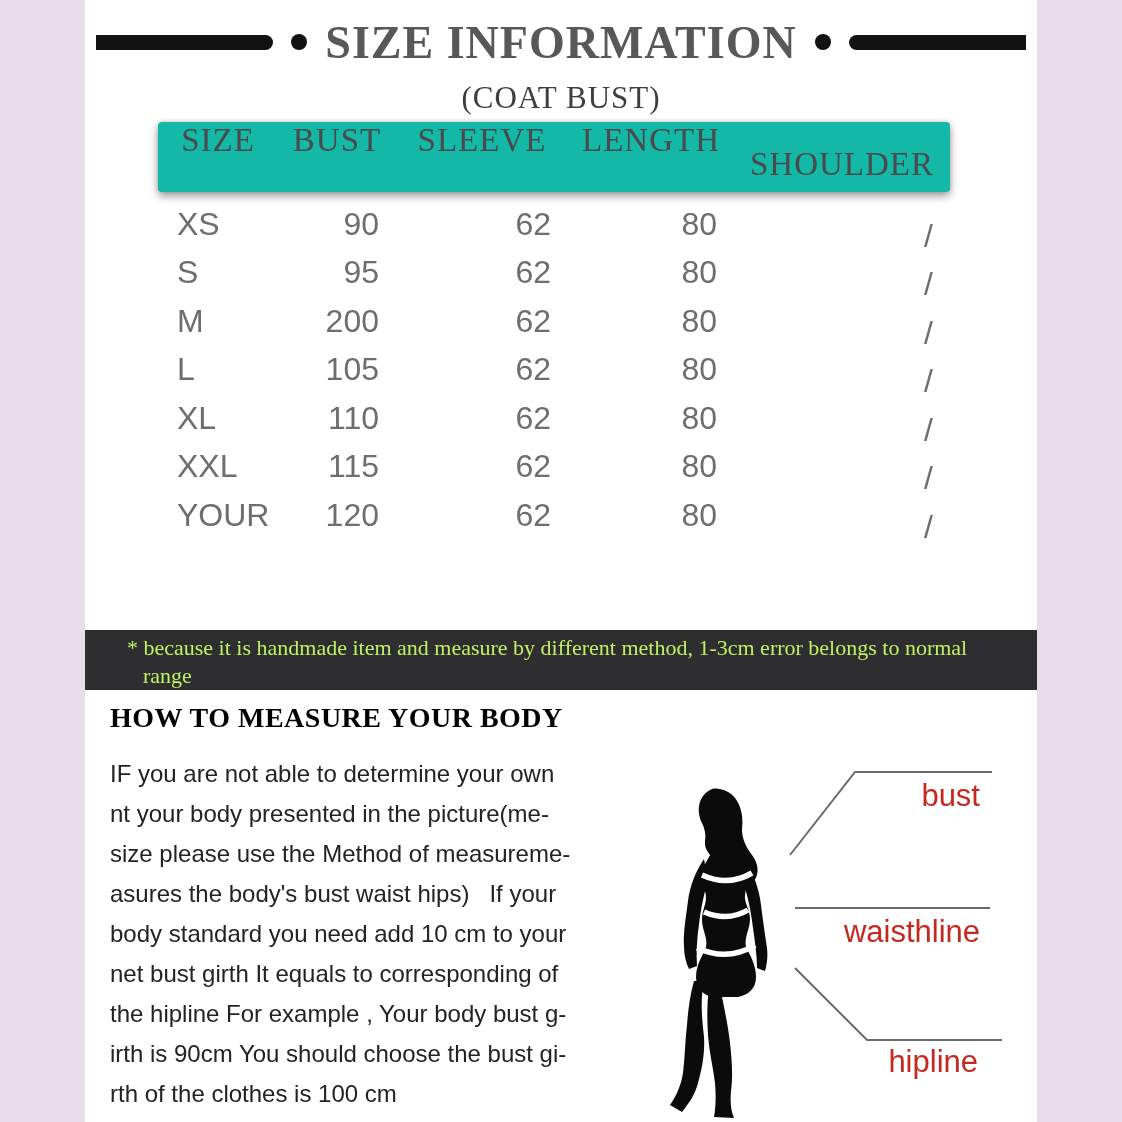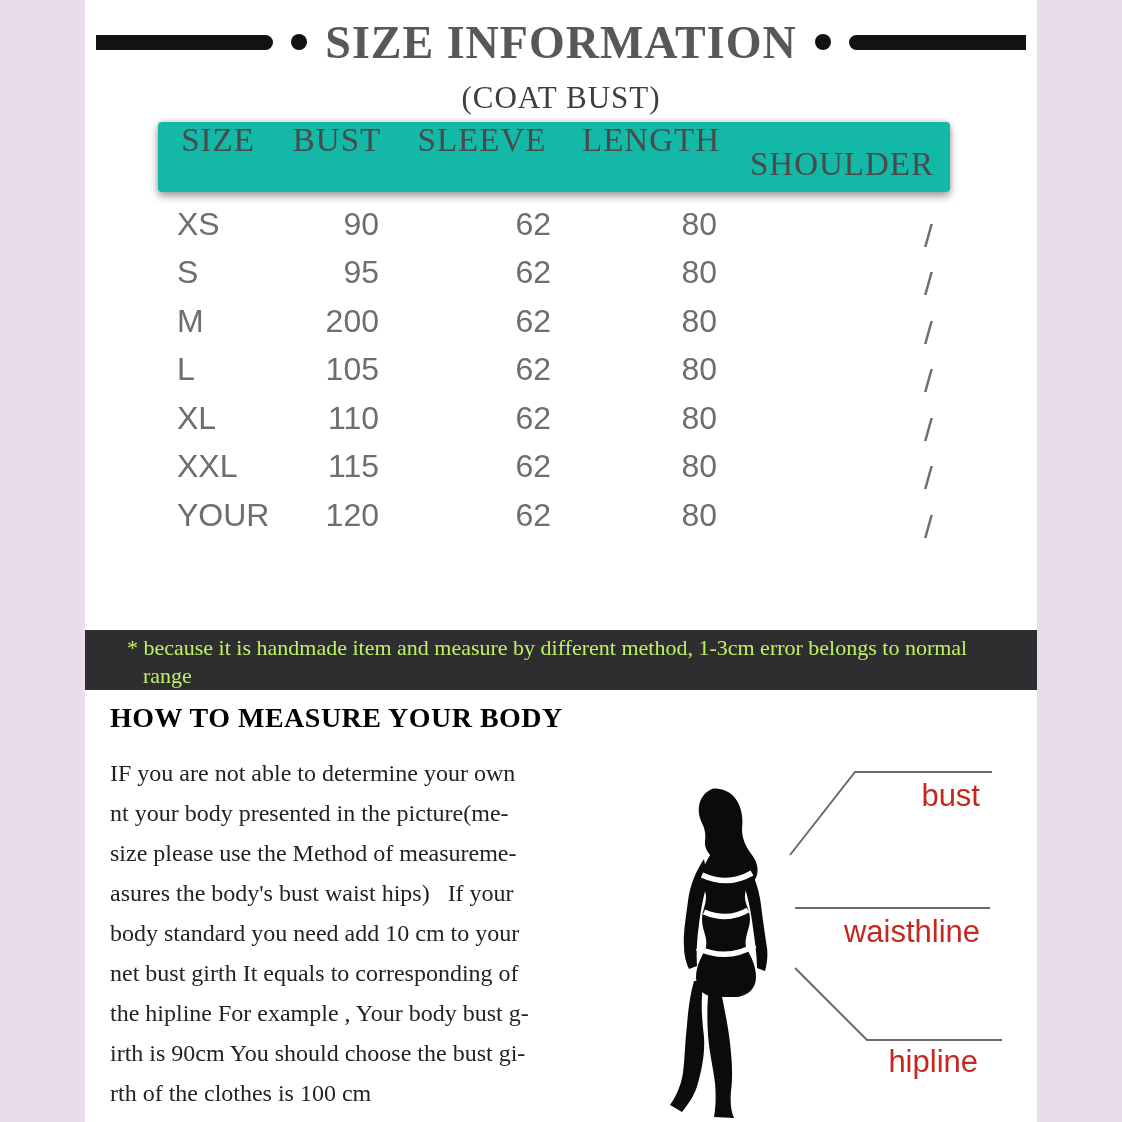--- a/index.html
+++ b/index.html
@@ -64,21 +64,21 @@
   }
 
   
   .measure-heading {
     position:absolute; left:25px; top:702px;
     font-family:"Liberation Serif", serif; font-weight:bold;
     font-size:28px; letter-spacing:0.5px; color:#000000; white-space:nowrap;
   }
   .paragraph { position:absolute; left:25px; top:760px; }
   .paragraph .pline {
-    font-family:Liberation Serif, serif; font-size:24px; height:40px;
+    font-family:Liberation Sans, sans-serif; font-size:24px; height:40px;
     color:#232323; white-space:pre;
   }
 
   
   .figure-area { position:absolute; left:555px; top:740px; width:397px; height:382px; }
   .leader-svg { position:absolute; left:0; top:0; }
   .silhouette-svg { position:absolute; left:20px; top:45px; }
   .body-label {
     position:absolute; font-family:"Liberation Sans", sans-serif;
     font-size:31px; color:#c5281f; text-align:right; white-space:nowrap;

